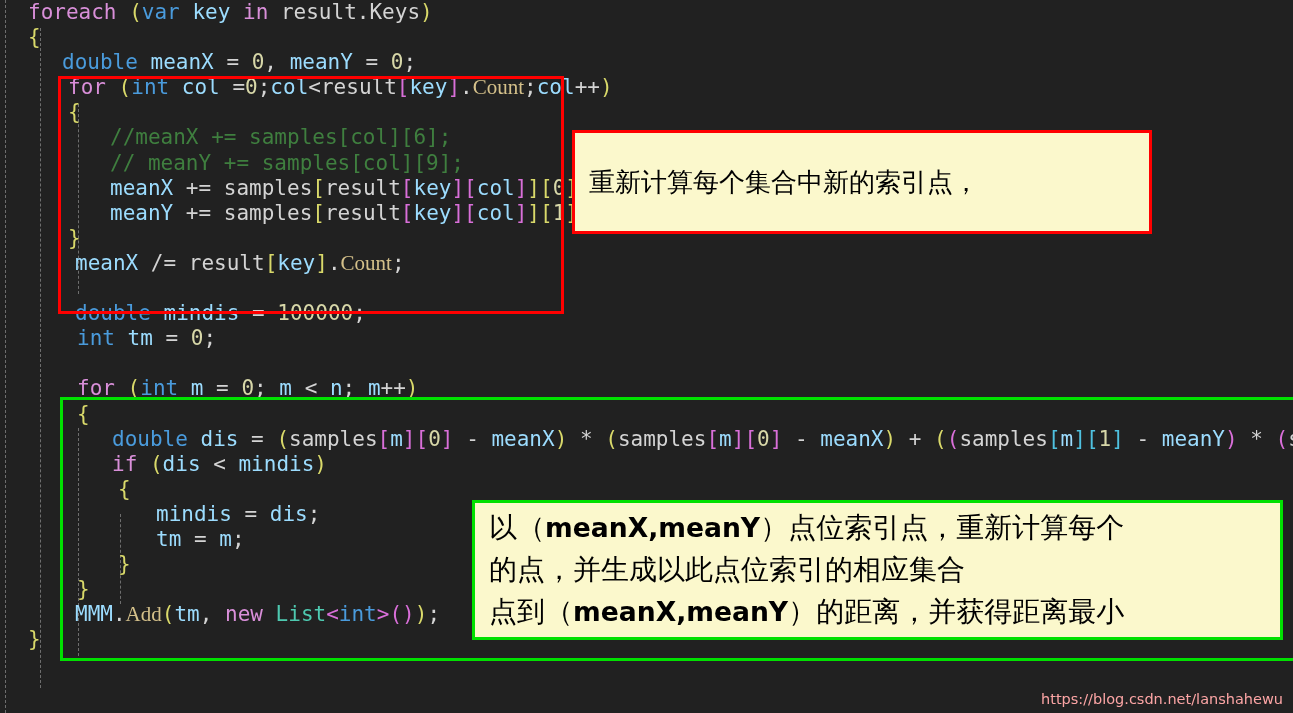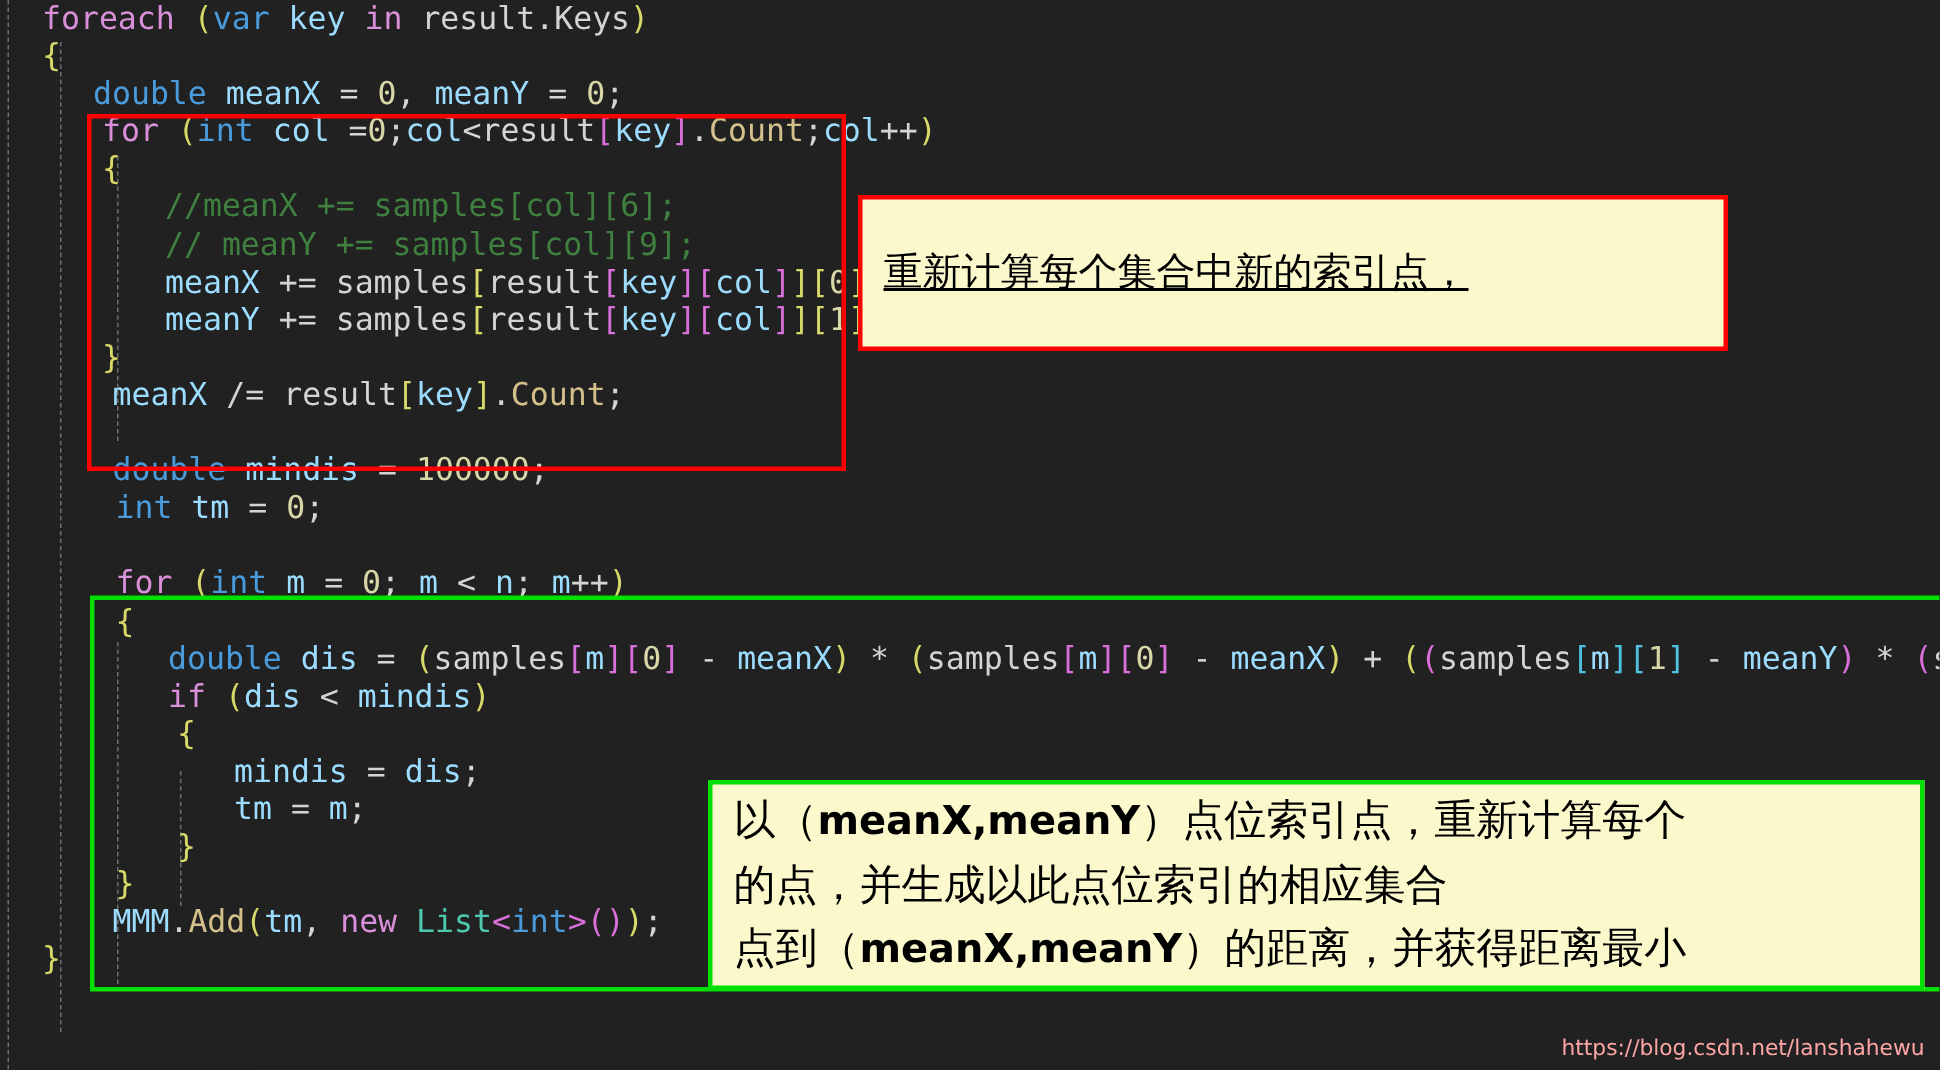--- a/index.html
+++ b/index.html
@@ -53,21 +53,21 @@
   .type    { color: #4a9bdc; }      
   .var     { color: #9cdcfe; }      
   .plain   { color: #d4d4d4; }
   .num     { color: #d7d7a8; }
   .comment { color: #3f7f3f; }
   .op      { color: #d4d4d4; }
   .br1     { color: #d9d96a; }      
   .br2     { color: #d96fd9; }      
   .br3     { color: #4fc1e0; }      
   .cls     { color: #4ec9b0; }      
-  .mth     { color: #d4c08a; }      
+  .mth     { color: #d4c08a; font-family: Liberation Serif, serif; }      
 
   
   .hl-box {
     position: absolute;
     pointer-events: none;
     background: transparent;
   }
 
   
   .callout {
@@ -82,27 +82,25 @@
   }
   .callout-red   { border: 3px solid #ff0000; }
   .callout-green { border: 3px solid #00e000; }
   .callout .ln {
     white-space: pre;
     color: #000;
   }
   #callout-top {
     left: 572px; top: 130px; width: 580px; height: 104px;
     padding: 4px 14px;
-    text-decoration: underline;
   }
   #callout-top .ln { font-size: 26px; line-height: 38px; }
   #callout-bottom {
     left: 472px; top: 500px; width: 811px; height: 140px;
     padding: 4px 14px;
-    margin-top: 20px;
   }
   #callout-bottom .ln { font-size: 28px; line-height: 42px; }
   .mono-b {
     font-family: "DejaVu Sans", "Liberation Sans", sans-serif;
     font-weight: bold;
     font-size: 0.95em;
   }
 
   
   #watermark {

